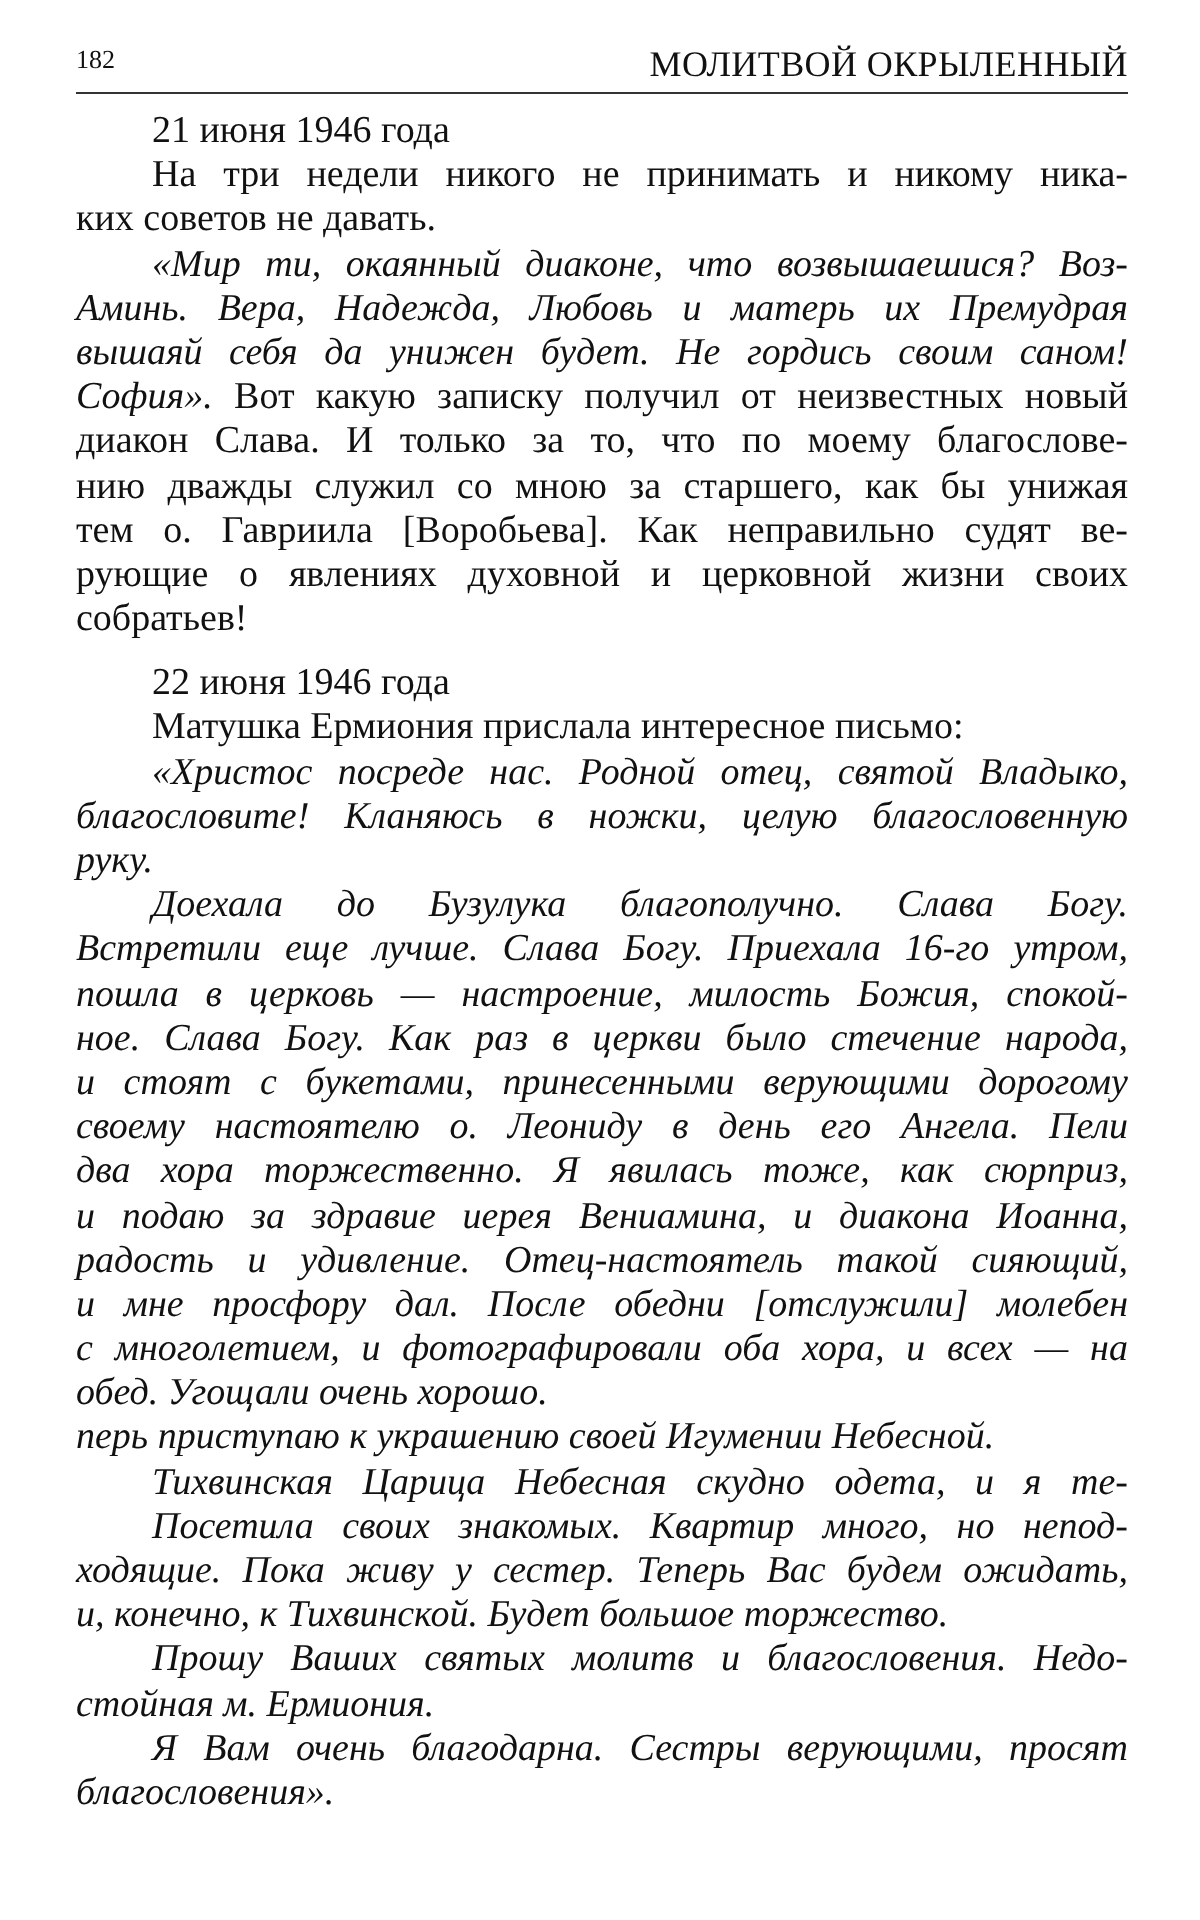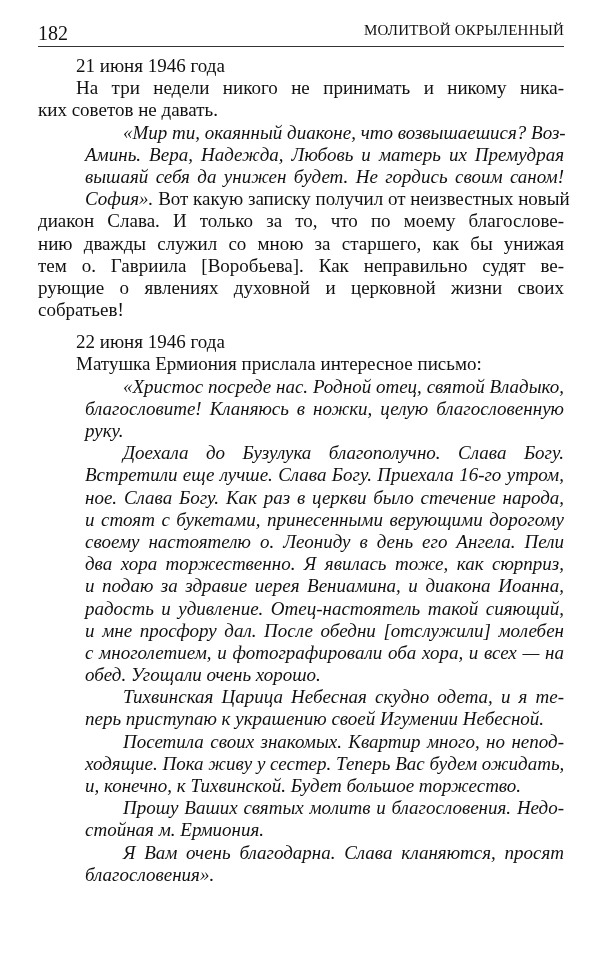--- a/index.html
+++ b/index.html
@@ -3,30 +3,30 @@
 <meta charset="utf-8">
 <style>
   html, body { margin: 0; padding: 0; background: #ffffff; }
   body { width: 600px; height: 960px; overflow: hidden; position: relative; color: #111; }
   .page { position: absolute; left: 38px; top: 0; width: 526px; }
   .header {
     position: absolute; left: 0; top: 20px; width: 526px; height: 26px;
     border-bottom: 1.5px solid #333;
     font-family: "Liberation Serif", serif;
   }
-  .page-number { position: absolute; left: 0; top: 2px; font-size: 20px; }
-  .running-title { position: absolute; right: 0; top: 2px; font-size: 15px; letter-spacing: 0.2px; }
+  .page-number { position: absolute; left: 0; top: 2px; font-size: 13px; }
+  .running-title { position: absolute; right: 0; top: 2px; font-size: 18px; letter-spacing: 0.2px; }
   .body {
     position: absolute; left: 0; top: 55px; width: 526px;
     font-family: "Liberation Serif", serif; font-size: 19px; line-height: 22.2px;
   }
   .line { display: block; white-space: nowrap; text-align: justify; text-align-last: justify; height: 22.2px; }
   .line.last { text-align-last: left; }
   .indent { padding-left: 38px; }
-  .it { font-style: italic; margin-left: 47px; }
+  .it { font-style: italic; }
   .date { display: block; padding-left: 38px; height: 22.2px; }
   .gap { display: block; height: 10px; }
 </style>
 </head>
 <body>
 
 <div class="page">
   <div class="header">
     <span class="page-number">182</span>
     <span class="running-title">МОЛИТВОЙ ОКРЫЛЕННЫЙ</span>
@@ -49,32 +49,33 @@
 
     <span class="gap"></span>
 
     <span class="date">22 июня 1946 года</span>
     <span class="line indent last">Матушка Ермиония прислала интересное письмо:</span>
     <span class="line indent it">«Христос посреде нас. Родной отец, святой Владыко,</span>
     <span class="line it">благословите! Кланяюсь в ножки, целую благословенную</span>
     <span class="line it last">руку.</span>
     <span class="line indent it">Доехала до Бузулука благополучно. Слава Богу.</span>
     <span class="line it">Встретили еще лучше. Слава Богу. Приехала 16-го утром,</span>
+    <span class="line it">пошла в церковь — настроение, милость Божия, спокой-</span>
     <span class="line it">ное. Слава Богу. Как раз в церкви было стечение народа,</span>
     <span class="line it">и стоят с букетами, принесенными верующими дорогому</span>
     <span class="line it">своему настоятелю о. Леониду в день его Ангела. Пели</span>
     <span class="line it">два хора торжественно. Я явилась тоже, как сюрприз,</span>
     <span class="line it">и подаю за здравие иерея Вениамина, и диакона Иоанна,</span>
     <span class="line it">радость и удивление. Отец-настоятель такой сияющий,</span>
     <span class="line it">и мне просфору дал. После обедни [отслужили] молебен</span>
     <span class="line it">с многолетием, и фотографировали оба хора, и всех — на</span>
     <span class="line it last">обед. Угощали очень хорошо.</span>
+    <span class="line it last">перь приступаю к украшению своей Игумении Небесной.</span>
     <span class="line indent it">Тихвинская Царица Небесная скудно одета, и я те-</span>
-    <span class="line it last">перь приступаю к украшению своей Игумении Небесной.</span>
     <span class="line indent it">Посетила своих знакомых. Квартир много, но непод-</span>
     <span class="line it">ходящие. Пока живу у сестер. Теперь Вас будем ожидать,</span>
     <span class="line it last">и, конечно, к Тихвинской. Будет большое торжество.</span>
     <span class="line indent it">Прошу Ваших святых молитв и благословения. Недо-</span>
     <span class="line it last">стойная м. Ермиония.</span>
-    <span class="line indent it">Я Вам очень благодарна. Слава кланяются, просят</span>
+    <span class="line indent it">Я Вам очень благодарна. Сестры верующими, просят</span>
     <span class="line it last">благословения».</span>
   </div>
 </div>
 
 </body></html>

